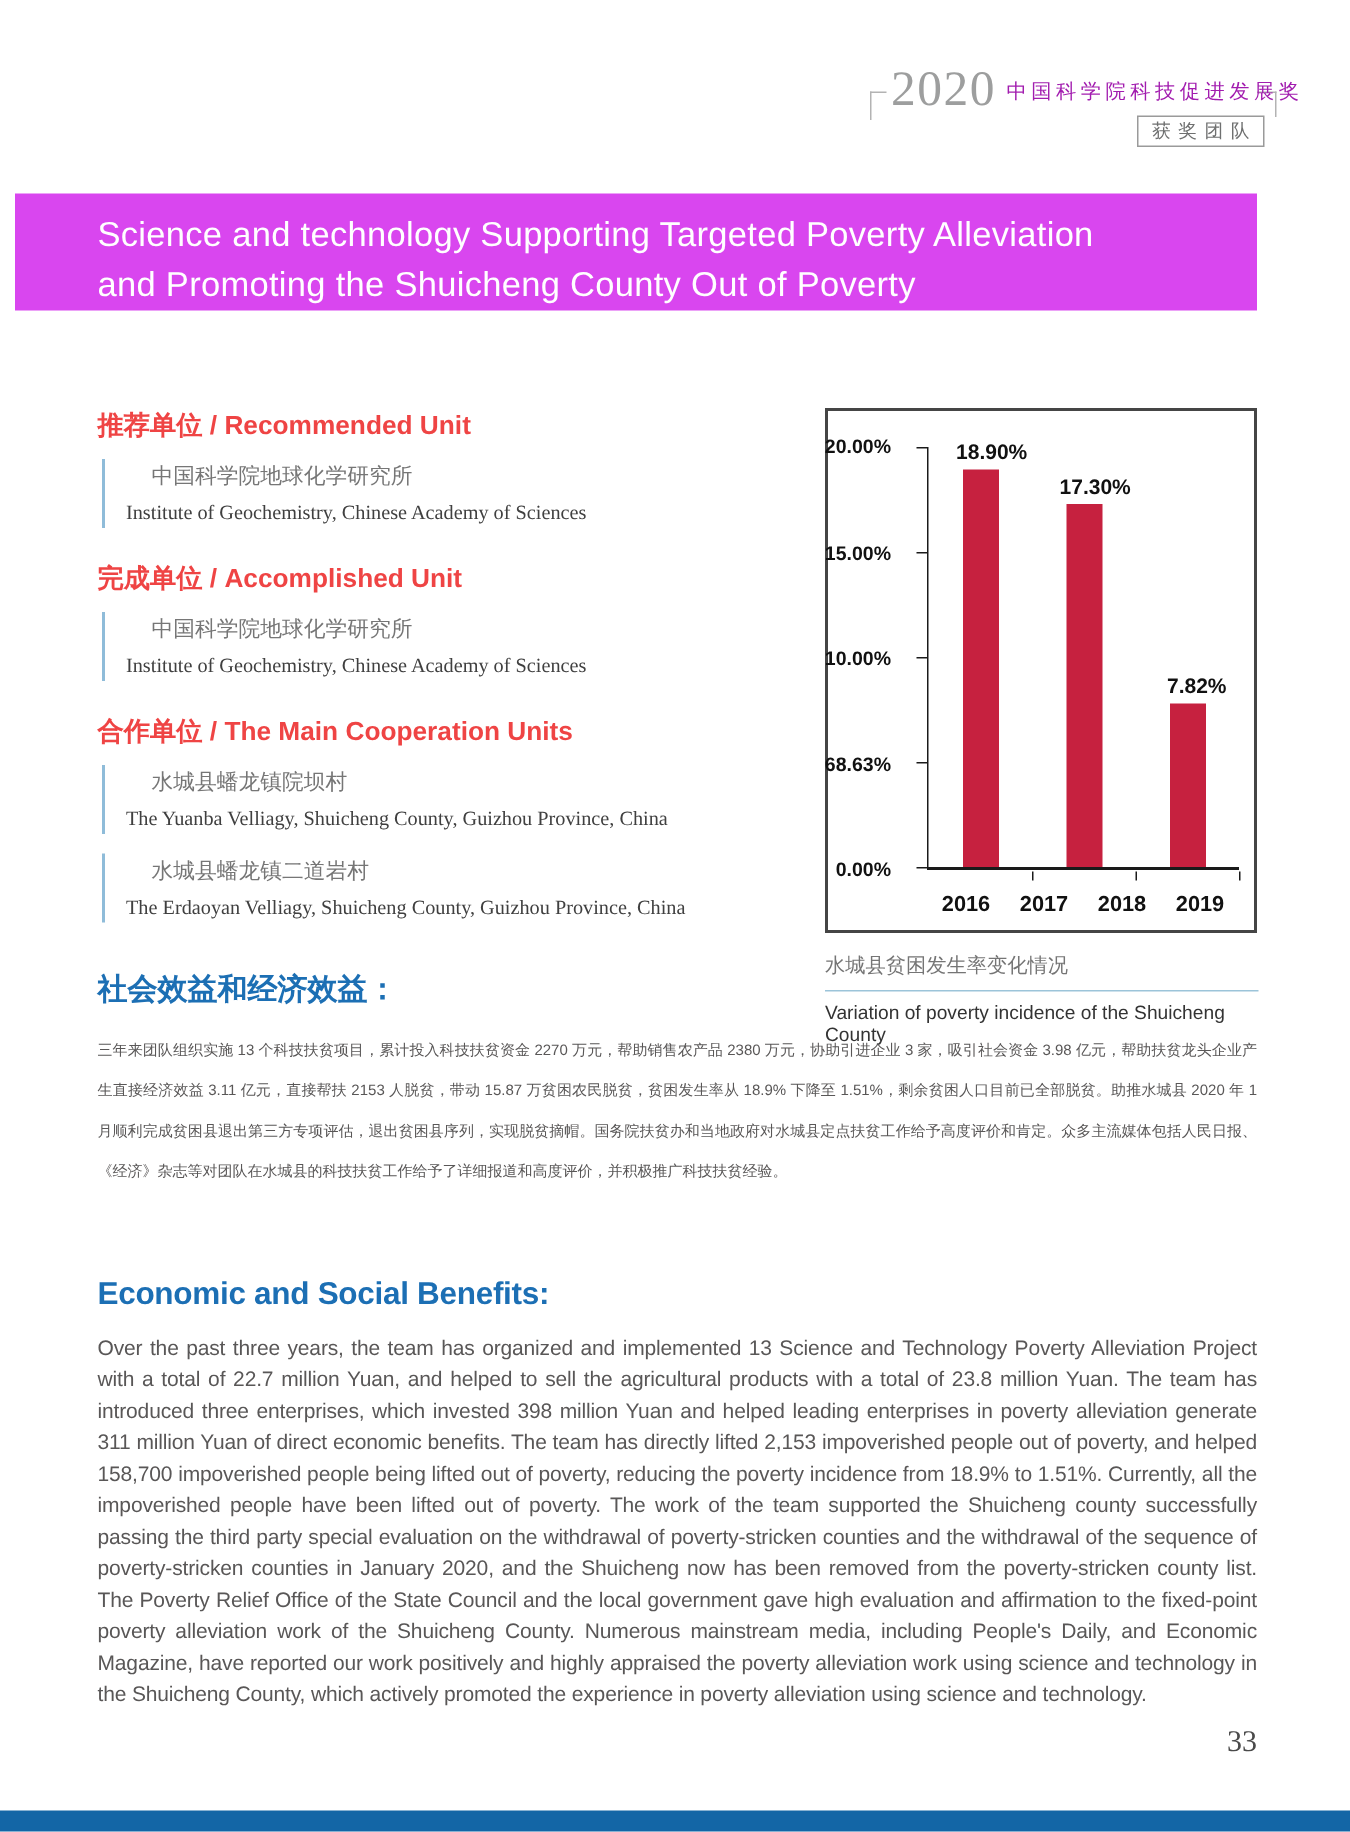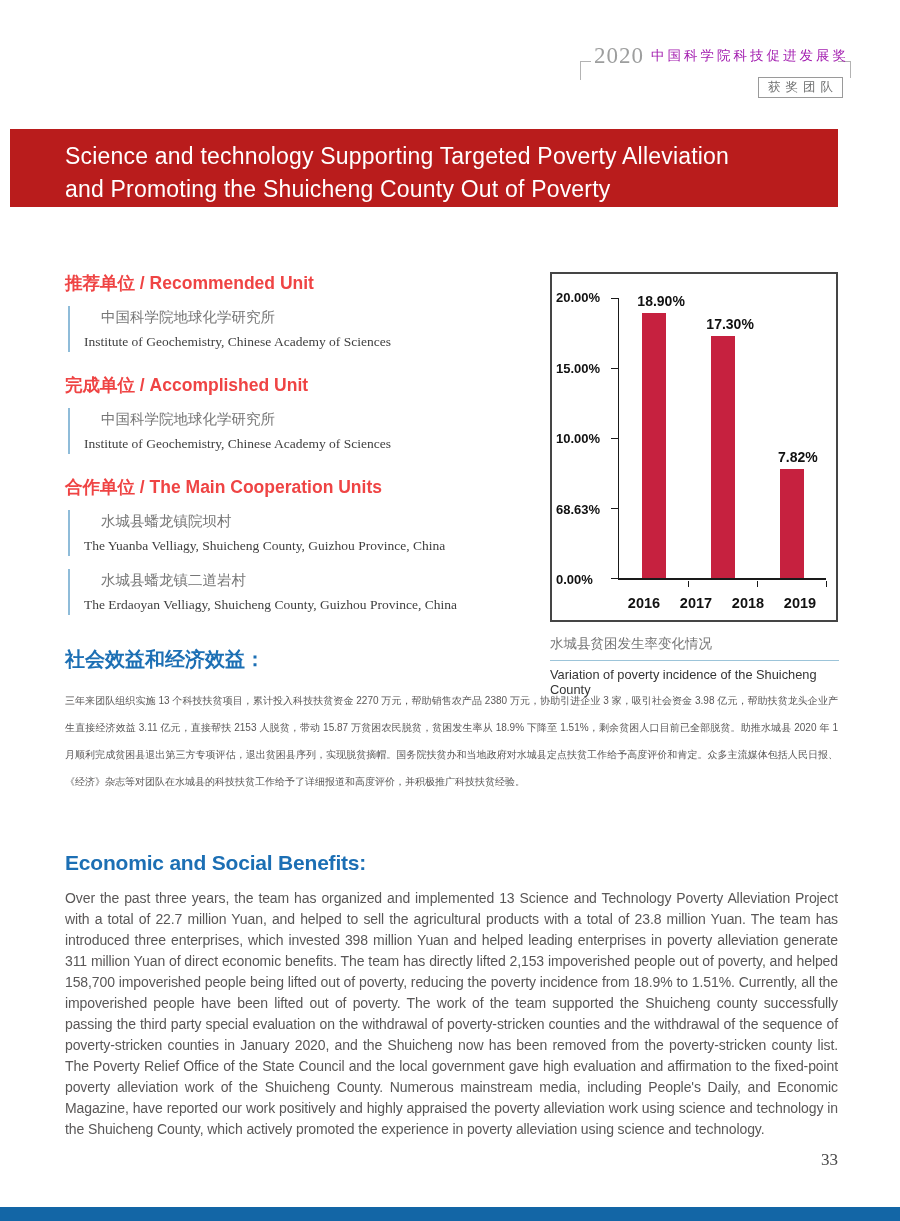--- a/index.html
+++ b/index.html
@@ -5,48 +5,48 @@
   * { margin:0; padding:0; box-sizing:border-box; }
   html,body { background:#ffffff; }
   body {
     width:900px; height:1221px; position:relative; overflow:hidden;
     font-family:"Liberation Sans", sans-serif; color:#333;
   }
 
   
   .header-right { position:absolute; top:44px; right:52px; width:268px; height:56px; }
   .hr-line1 { position:relative; display:flex; align-items:center; padding-left:14px; white-space:nowrap; }
-  .hr-year { font-family:"Liberation Serif", serif; font-size:23px; line-height:1; color:#9d9e9e; letter-spacing:1px; }
+  .hr-year { font-family:"Liberation Serif", serif; font-size:33px; line-height:1; color:#9d9e9e; letter-spacing:1px; }
   .hr-award { font-family:"Liberation Serif", serif; font-size:13.5px; color:#a21caf; letter-spacing:3px; margin-left:7px; }
   .bracket-left  { position:absolute; left:0; top:17px; width:11px; height:19px;
                    border-top:1px solid #b3b3b3; border-left:1px solid #b3b3b3; }
   .bracket-right { position:absolute; right:-3px; top:17px; width:13px; height:17px;
                    border-top:1px solid #b3b3b3; border-right:1px solid #b3b3b3; }
   .hr-badge { position:absolute; right:5px; top:33px; border:1px solid #9a9a9a;
               font-size:12.5px; color:#6f7070; letter-spacing:5px;
               padding:1px 4px 1px 9px; background:#fff; }
 
   
   .banner { position:absolute; top:129px; left:10px; width:828px; height:78px;
-            background:#b91c1c; color:#ffffff; padding:11px 0 0 55px; }
+            background:#d946ef; color:#ffffff; padding:11px 0 0 55px; }
   .banner div { font-size:23px; line-height:33px; font-weight:400; letter-spacing:0.2px; }
 
   
   .info-col { position:absolute; top:271px; left:65px; width:460px; }
   .info-heading { font-size:17.5px; font-weight:700; color:#ef4444; margin:0 0 11px 0; }
   .info-section { margin-bottom:21px; }
   .entry { border-left:2px solid #8fbcd9; padding:2px 0 2px 14px; margin:0 0 13px 3px; }
   .entry-cn { font-size:14.5px; color:#767676; margin-bottom:7px;margin-left:17px; }
   .entry-en { font-family:"Liberation Serif", serif; font-size:13.5px; color:#404040; }
 
   
   .chart-col { position:absolute; top:272px; left:550px; width:289px; }
   .chart-box { width:288px; height:350px; border:2px solid #454545; position:relative; background:#fff; }
   .chart-yaxis { position:absolute; left:4px; top:24px; bottom:40px; width:54px; }
-  .ytick { position:absolute; right:0; width:100%; font-size:13px;
+  .ytick { position:absolute; right:16px; width:100%; text-align:right; font-size:13px;
            font-weight:600; color:#111; line-height:18px; }
   .chart-plot { position:absolute; left:66px; right:10px; top:24px; bottom:40px;
                 border-left:1px solid #1a1a1a; border-bottom:2px solid #1a1a1a; display:flex; }
   .bar-slot { flex:1; position:relative; display:flex; align-items:flex-end; justify-content:center; }
   .bar-slot::after { content:""; position:absolute; right:-1px; bottom:-9px; width:1px; height:6px; background:#1a1a1a; }
   .bar { width:24px; }
   .bar-label { position:absolute; left:50%; transform:translateX(-34%); font-weight:700;
                font-size:14px; color:#111; white-space:nowrap; }
   .ytickmark { position:absolute; left:-8px; width:7px; height:1px; background:#1a1a1a; }
   .chart-xlabels { position:absolute; left:66px; right:10px; bottom:9px; display:flex; }
@@ -63,21 +63,21 @@
              font-size:10px; line-height:27px; color:#595757; text-align:justify; }
 
   
   .en-heading { position:absolute; top:851px; left:65px; font-size:21px; font-weight:700;
                 color:#1c6fb4; letter-spacing:-0.2px; }
   .en-body { position:absolute; top:888px; left:65px; width:773px;
              font-size:14px; line-height:21px; color:#595757; text-align:justify; letter-spacing:-0.1px; }
 
   
   .page-num { position:absolute; right:62px; top:1150px; font-family:"Liberation Serif", serif;
-              font-size:17px; color:#4a4a4a; }
+              font-size:20px; color:#4a4a4a; }
   .footer-bar { position:absolute; left:0; bottom:0; width:900px; height:14px; background:#1366a6; }
 </style>
 </head>
 <body>
 
 <div class="header-right">
   <div class="bracket-left"></div>
   <div class="bracket-right"></div>
   <div class="hr-line1">
     <span class="hr-year">2020</span>

